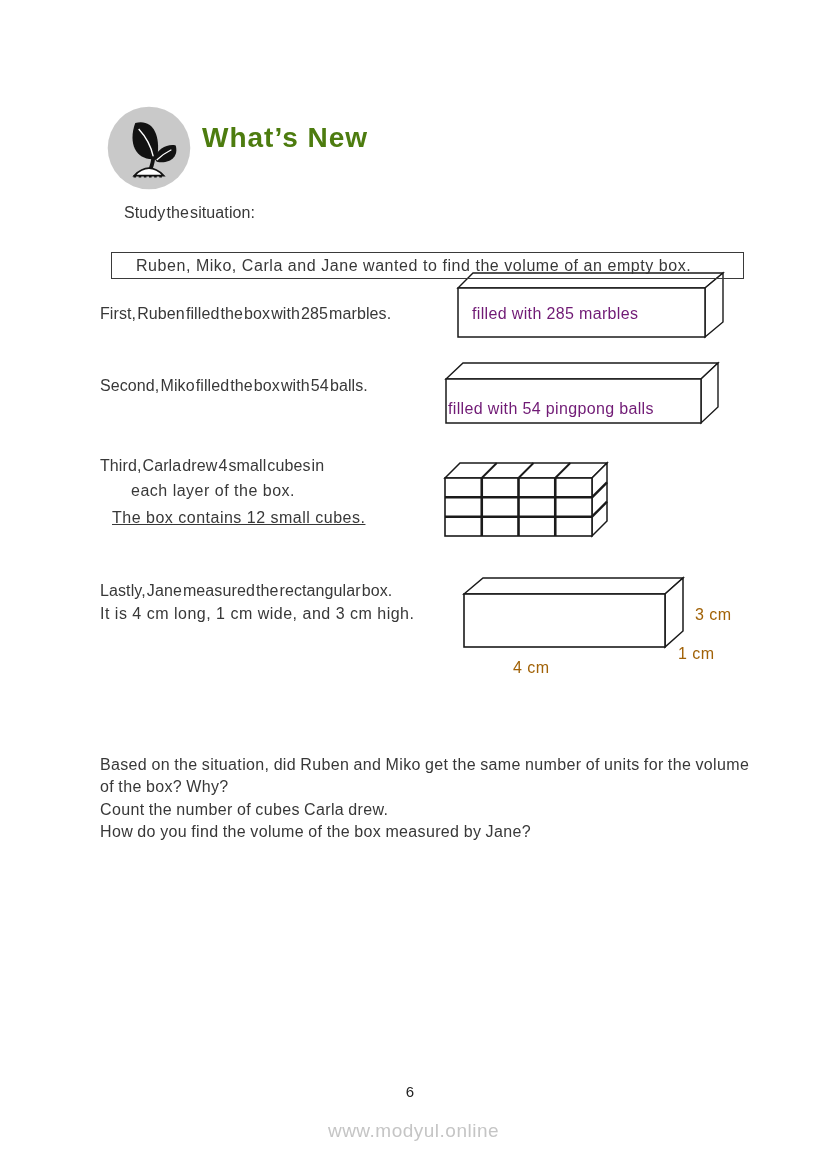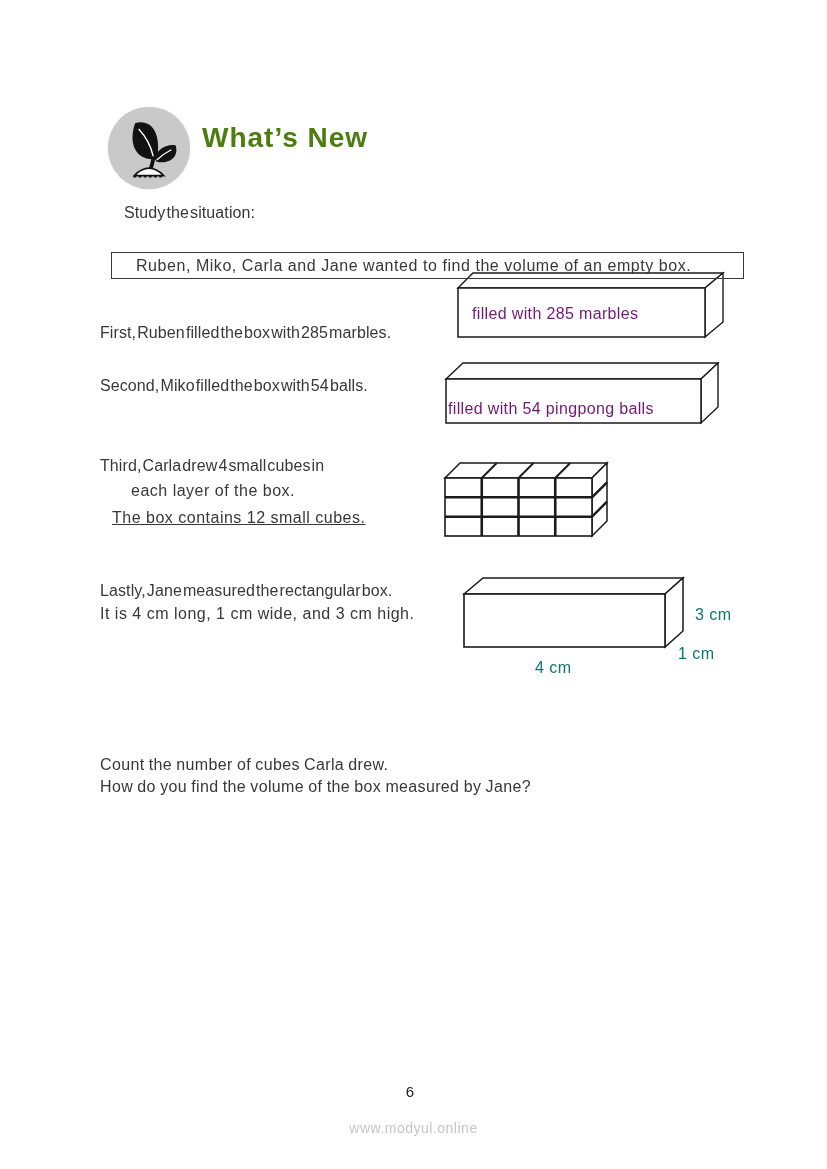--- a/index.html
+++ b/index.html
@@ -51,40 +51,40 @@
     font-size:16px;
     letter-spacing:0.35px;
     white-space:nowrap;
     color:#701a75;
   }
   .dim-label{
     position:absolute;
     font-size:16px;
     letter-spacing:0.5px;
     white-space:nowrap;
-    color:#0f766e;
+    color:#a16207;
   }
   
   .questions{
     position:absolute;left:100px;top:754px;width:658px;
   }
   .question{
     font-size:16px;
     letter-spacing:0.35px;
     line-height:22.4px;
     color:#383838;
     word-spacing:-0.5px;
   }
   .page-number{
     position:absolute;left:0;top:1083px;width:820px;
     text-align:center;font-size:15px;color:#222222;
   }
   .footer-url{
     position:absolute;left:0;top:1120px;width:827px;
-    text-align:center;font-size:14px;letter-spacing:0.5px;
+    text-align:center;font-size:19px;letter-spacing:0.5px;
     color:#c5c5c5;
   }
 </style>
 </head>
 <body>
 
 <div class="page">
 
   <div class="icon-circle">
     <svg width="86" height="86" viewBox="0 0 100 100">
@@ -104,21 +104,21 @@
 
   <div class="diagram" style="left:455px;top:271px;width:272px;height:72px;">
     <svg width="272" height="72" viewBox="0 0 272 72">
       <polygon points="3,17 18,2 268,2 250,17" fill="#ffffff" stroke="#1a1a1a" stroke-width="1.4"></polygon>
       <polygon points="250,17 268,2 268,51 250,66" fill="#ffffff" stroke="#1a1a1a" stroke-width="1.4"></polygon>
       <rect x="3" y="17" width="247" height="49" fill="#ffffff" stroke="#1a1a1a" stroke-width="1.5"></rect>
     </svg>
     <div class="box-label" style="left:17px;top:34px;">filled with 285 marbles</div>
   </div>
 
-  <div class="text compressed" style="left:100px;top:305px;margin-top:19px;">First, Ruben filled the box with 285 marbles.</div>
+  <div class="text compressed" style="left:100px;top:305px;">First, Ruben filled the box with 285 marbles.</div>
 
   <div class="diagram" style="left:444px;top:360px;width:278px;height:66px;">
     <svg width="278" height="66" viewBox="0 0 278 66">
       <polygon points="2,19 19,3 274,3 257,19" fill="#ffffff" stroke="#1a1a1a" stroke-width="1.4"></polygon>
       <polygon points="257,19 274,3 274,47 257,63" fill="#ffffff" stroke="#1a1a1a" stroke-width="1.4"></polygon>
       <rect x="2" y="19" width="255" height="44" fill="#ffffff" stroke="#1a1a1a" stroke-width="1.5"></rect>
     </svg>
     <div class="box-label" style="left:4px;top:40px;">filled with 54 pingpong balls</div>
   </div>
 
@@ -155,27 +155,28 @@
 
   <div class="diagram" style="left:462px;top:576px;width:224px;height:75px;">
     <svg width="224" height="75" viewBox="0 0 224 75">
       <polygon points="2,18 21,2 221,2 203,18" fill="#ffffff" stroke="#1a1a1a" stroke-width="1.5"></polygon>
       <polygon points="203,18 221,2 221,55 203,71" fill="#ffffff" stroke="#1a1a1a" stroke-width="1.5"></polygon>
       <rect x="2" y="18" width="201" height="53" fill="#ffffff" stroke="#1a1a1a" stroke-width="1.6"></rect>
     </svg>
   </div>
   <div class="dim-label" style="left:695px;top:606px;">3 cm</div>
   <div class="dim-label" style="left:678px;top:645px;text-align:right;">1 cm</div>
-  <div class="dim-label" style="left:513px;top:659px;margin-left:22px;">4 cm</div>
+  <div class="dim-label" style="left:513px;top:659px;">4 cm</div>
 
   <div class="situation-box">
     <span>Ruben, Miko, Carla and Jane wanted to find the volume of an empty box.</span>
   </div>
 
   <div class="questions">
+    <div class="question">Based on the situation, did Ruben and Miko get the same number of units for the volume of the box? Why?</div>
     <div class="question">Count the number of cubes Carla drew.</div>
     <div class="question">How do you find the volume of the box measured by Jane?</div>
   </div>
 
   <div class="page-number">6</div>
   <div class="footer-url">www.modyul.online</div>
 
 </div>
 
 </body></html>

